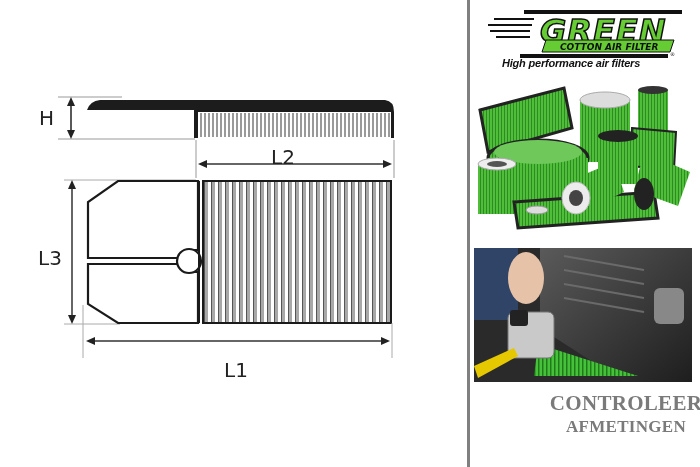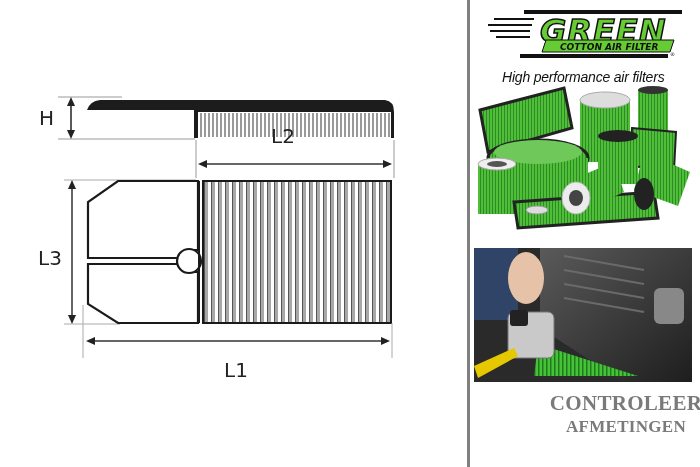--- a/index.html
+++ b/index.html
@@ -6,22 +6,22 @@
   body {
     width: 700px; height: 467px; background: #ffffff; position: relative; overflow: hidden;
     font-family: "Liberation Sans", sans-serif;
   }
   .diagram { position: absolute; left: 0; top: 0; width: 465px; height: 467px; }
   .divider { position: absolute; left: 467px; top: 0; width: 3px; height: 467px; background: #808080; }
   .right { position: absolute; left: 470px; top: 0; width: 230px; height: 399px; border-radius: 10px; }
 
   .logo { position: absolute; left: 14px; top: 4px; width: 205px; height: 70px; }
   .tagline {
-    position: absolute; left: 32px; top: 57px; font-size: 14px; font-weight: normal; font-style: italic;
-    color: #111; white-space: nowrap; letter-spacing: -0.2px; margin-top: 12px;
+    position: absolute; left: 32px; top: 57px; font-size: 11px; font-weight: bold; font-style: italic;
+    color: #111; white-space: nowrap; letter-spacing: -0.2px;
   }
   .products { position: absolute; left: 4px; top: 82px; width: 224px; height: 148px; }
   .engine { position: absolute; left: 4px; top: 248px; width: 218px; height: 134px; background: #3a3a3a; overflow: hidden; }
 
   .cta { position: absolute; left: 0; top: 392px; width: 230px; text-align: center; color: #7a7a7a; font-weight: bold; font-family: Liberation Serif, serif; padding-left: 41px; }
   .cta .l1 { font-size: 21px; line-height: 23px; letter-spacing: 0.3px; }
   .cta .l2 { font-size: 17px; line-height: 23px; letter-spacing: 0.3px; }
   .cta .l3 { font-size: 14px; line-height: 18px; letter-spacing: 0.2px; }
 
   .dim-label { position: absolute; font-size: 20px; color: #222; font-family: "DejaVu Sans", sans-serif; }
@@ -86,21 +86,21 @@
       <line x1="83" y1="305" x2="83" y2="358" stroke="#aaa" stroke-width="1"></line>
       <line x1="392" y1="323" x2="392" y2="358" stroke="#aaa" stroke-width="1"></line>
 
       <line x1="90" y1="341" x2="386" y2="341" stroke="#333" stroke-width="1.5"></line>
       <polygon points="86,341 95,337 95,345" fill="#222"></polygon>
       <polygon points="390,341 381,337 381,345" fill="#222"></polygon>
     </g>
   </svg>
 
   <div class="dim-label" style="left:39px; top:106px;">H</div>
-  <div class="dim-label" style="left:271px; top:124px;">L2</div>
+  <div class="dim-label" style="left:271px; top:145px;">L2</div>
   <div class="dim-label" style="left:38px; top:246px;">L3</div>
   <div class="dim-label" style="left:224px; top:346px;margin-top:12px;">L1</div>
 </div>
 
 <div class="divider"></div>
 
 <div class="right">
 
   <svg class="logo" viewBox="0 0 205 70">
 

